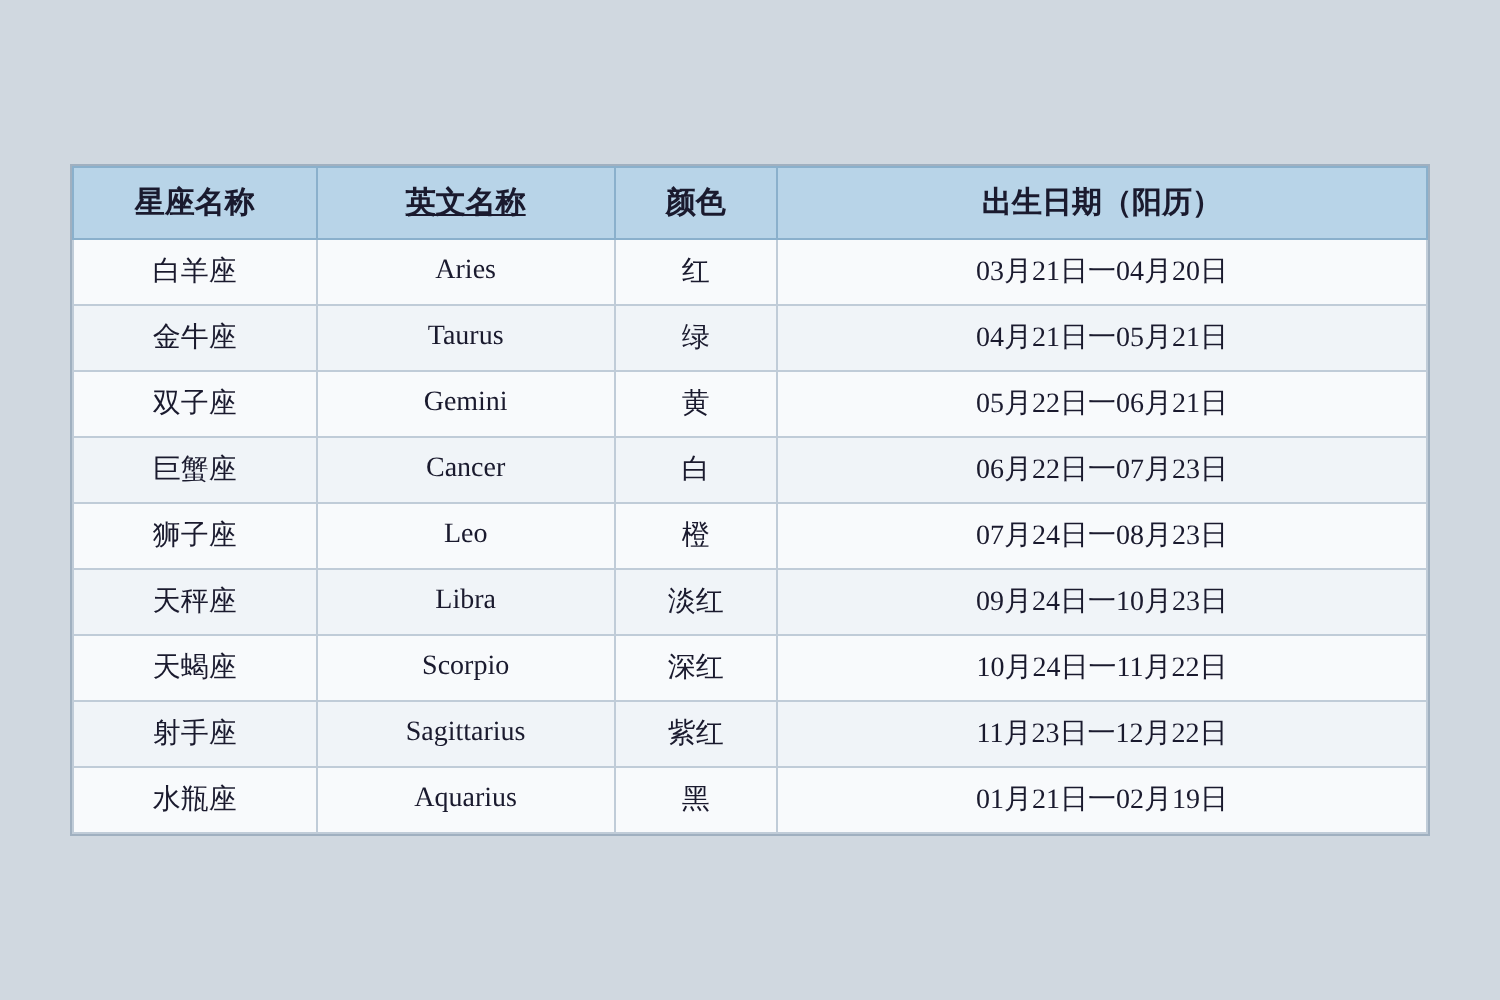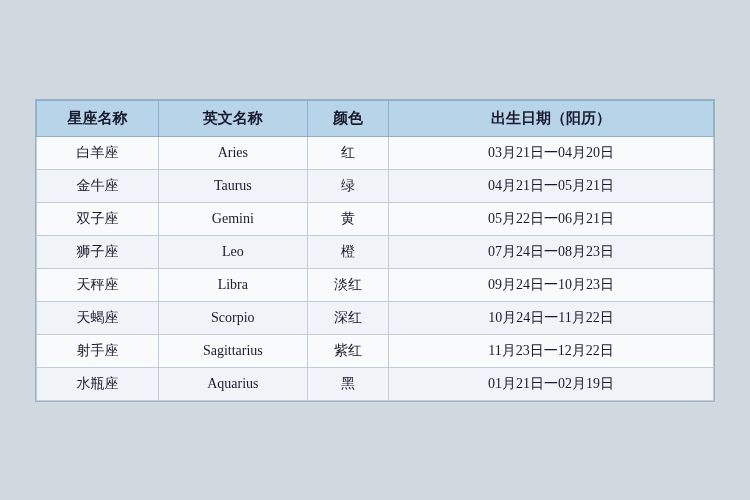--- a/index.html
+++ b/index.html
@@ -46,21 +46,21 @@
       font-size: 14px;
       color: #1a1a2e;
       background-color: #f8fafc;
     }
 
     tr:nth-child(even) td {
       background-color: #f0f4f8;
     }
 
     .col-chinese { width: 18%; }
-    .col-english { width: 22%; }
+    .col-english { width: 22%; text-decoration: underline; }
     .col-color   { width: 12%; }
     .col-date    { width: 48%; text-align: center; }
   </style>
 </head>
 <body>
 
 <div class="table-container">
   <table>
     <thead>
       <tr>
@@ -83,20 +83,26 @@
           <td>绿</td>
           <td>04月21日一05月21日</td>
         </tr>
         <tr>
           <td>双子座</td>
           <td>Gemini</td>
           <td>黄</td>
           <td>05月22日一06月21日</td>
         </tr>
         <tr>
+          <td>巨蟹座</td>
+          <td>Cancer</td>
+          <td>白</td>
+          <td>06月22日一07月23日</td>
+        </tr>
+        <tr>
           <td>狮子座</td>
           <td>Leo</td>
           <td>橙</td>
           <td>07月24日一08月23日</td>
         </tr>
         <tr>
           <td>天秤座</td>
           <td>Libra</td>
           <td>淡红</td>
           <td>09月24日一10月23日</td>

